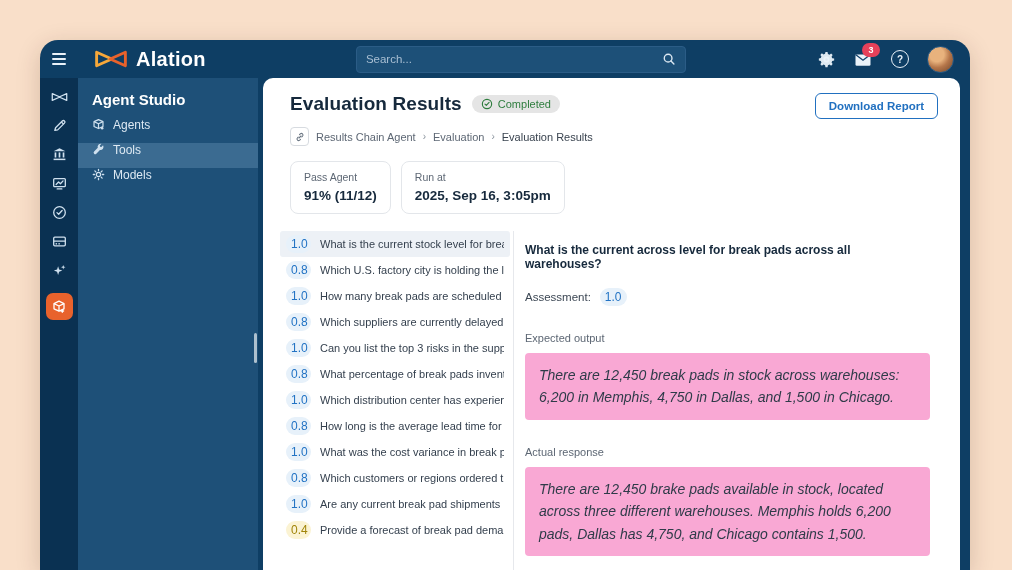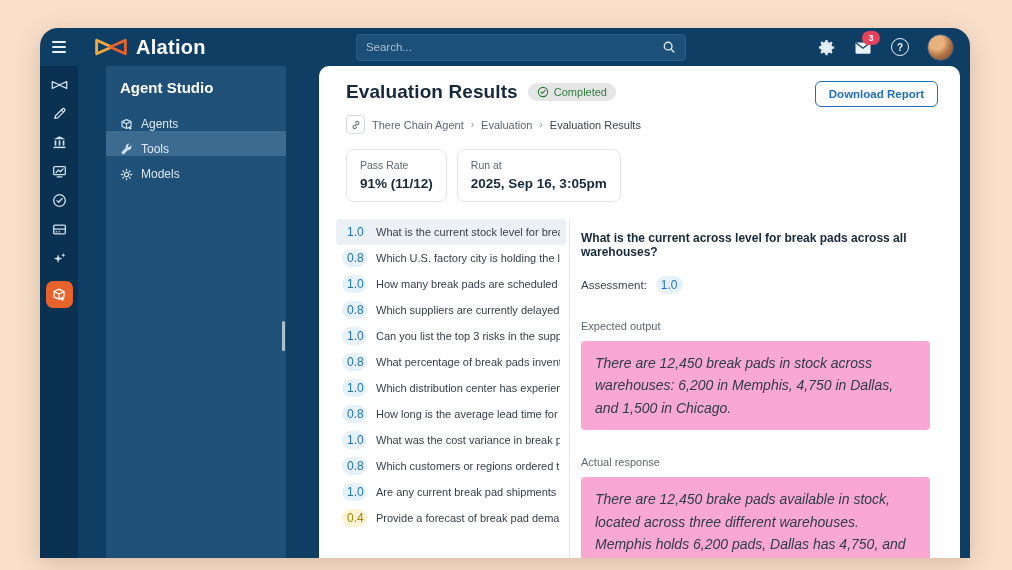--- a/index.html
+++ b/index.html
@@ -1,46 +1,46 @@
 <!DOCTYPE html>
 <html><head>
 <meta charset="utf-8">
 <style>
   html,body{margin:0;padding:0;}
   body{width:1012px;height:570px;font-family:"Liberation Sans",sans-serif;overflow:hidden;}
   .stage{position:relative;width:1012px;height:570px;background:#f9dfc9;}
-  .window{position:absolute;left:40px;top:28px;width:930px;height:530px;background:#0e3e64;
+  .window{position:absolute;left:40px;top:40px;width:930px;height:530px;background:#0e3e64;
           border-radius:18px 18px 0 0;overflow:hidden;box-shadow:0 6px 24px rgba(60,30,10,.18);}
   
   .topbar{height:38px;display:flex;align-items:center;}
   .hamburger{width:38px;height:38px;display:flex;flex-direction:column;justify-content:center;align-items:center;gap:3px;cursor:pointer;}
   .hamburger i{display:block;width:14px;height:2px;background:#eaf2f9;border-radius:1px;}
   .logo{display:flex;align-items:center;gap:8px;margin-left:16px;}
   .logo-text{color:#fff;font-size:20px;font-weight:700;letter-spacing:.3px;}
   .searchbar{margin-left:150px;width:310px;height:25px;background:#1d5078;border:1px solid #2b5c86;border-radius:4px;
              display:flex;align-items:center;padding:0 9px;cursor:text;}
   .searchbar .ph{flex:1;font-size:11.5px;color:#a9bfd3;}
   .topbar-right{margin-left:auto;display:flex;align-items:center;gap:17px;padding-right:16px;}
   .tb-icon{position:relative;width:20px;height:20px;display:flex;align-items:center;justify-content:center;color:#eaf2f9;cursor:pointer;}
   .badge-count{position:absolute;top:-6px;right:-7px;min-width:10px;height:14px;padding:0 4px;background:#e6415a;border-radius:8px;
                color:#fff;font-size:9px;font-weight:700;display:flex;align-items:center;justify-content:center;}
   .help-circle{width:16px;height:16px;border:1.5px solid #eaf2f9;border-radius:50%;display:flex;align-items:center;justify-content:center;
                font-size:10px;font-weight:700;color:#eaf2f9;}
   .avatar{width:25px;height:25px;border-radius:50%;background:radial-gradient(circle at 35% 30%,#e8b27d 0 30%,#b5764a 55%,#6d4328 100%);
           border:1px solid #2b5c86;cursor:pointer;}
   
-  .body-row{display:flex;height:492px;gap:28px;}
+  .body-row{display:flex;height:492px;}
   .rail{width:38px;background:#0a3152;display:flex;flex-direction:column;align-items:center;padding-top:4px;}
   .rail-btn{width:38px;height:29px;display:flex;align-items:center;justify-content:center;color:#cfe0ee;cursor:pointer;}
   .rail-btn.active{height:auto;margin-top:8px;}
   .rail-active-chip{width:27px;height:27px;background:#e8622c;border-radius:7px;display:flex;align-items:center;justify-content:center;color:#fff;}
   
   .panel{width:180px;background:#1e5078;position:relative;color:#eaf2f9;}
   .panel-title{font-size:15px;font-weight:700;padding:13px 0 10px 14px;color:#fff;}
-  .panel-item{height:25px;display:flex;align-items:flex-end;gap:8px;padding-left:14px;font-size:12px;color:#dde9f3;cursor:pointer;}
+  .panel-item{height:25px;display:flex;align-items:flex-start;gap:8px;padding-left:14px;font-size:12px;color:#dde9f3;cursor:pointer;}
   .panel-item.active{background:#3b6b91;}
   .panel-item .pi-icon{display:flex;align-items:center;color:#cfe0ee;}
   .panel-scroll{position:absolute;right:1px;top:255px;width:3px;height:30px;background:#c7d3dd;border-radius:2px;opacity:.85;cursor:grab;}
   
   .content{flex:1;margin-left:5px;margin-right:10px;background:#fff;border-radius:10px 10px 0 0;
            display:flex;flex-direction:column;overflow:hidden;}
   .content-inner{padding:15px 0 0 14px;display:flex;flex-direction:column;flex:1;min-height:0;}
   .header-row{display:flex;align-items:flex-start;padding-right:22px;}
   .title-wrap{display:flex;align-items:center;gap:10px;padding-left:13px;}
   .page-title{margin:0;font-size:19px;font-weight:700;color:#16293c;letter-spacing:.1px;}
@@ -237,30 +237,30 @@
           </div>
 
           <div class="breadcrumb">
             <span class="bc-chip">
               <svg width="10" height="10" viewBox="0 0 16 16" fill="none" stroke="currentColor" stroke-width="1.7" stroke-linecap="round">
                   <path d="M6.4 9.6 9.6 6.4"></path>
                   <path d="M7.2 4.3 l1.3-1.3 a2.55 2.55 0 0 1 3.6 3.6 L10.8 7.9"></path>
                   <path d="M8.8 11.7 l-1.3 1.3 a2.55 2.55 0 0 1-3.6-3.6 L5.2 8.1"></path>
                 </svg>
             </span>
-            <span class="bc-link">There Chain Agent</span>
+            <span class="bc-link">Results Chain Agent</span>
             <span class="bc-sep">›</span>
             <span class="bc-link">Evaluation</span>
             <span class="bc-sep">›</span>
             <span class="bc-current">Evaluation Results</span>
           </div>
 
           <div class="stats-row">
             <div class="stat-card">
-              <div class="stat-label">Pass Rate</div>
+              <div class="stat-label">Pass Agent</div>
               <div class="stat-value">91% (11/12)</div>
             </div>
             <div class="stat-card">
               <div class="stat-label">Run at</div>
               <div class="stat-value">2025, Sep 16, 3:05pm</div>
             </div>
           </div>
 
           <div class="split">
             <div class="qlist">

